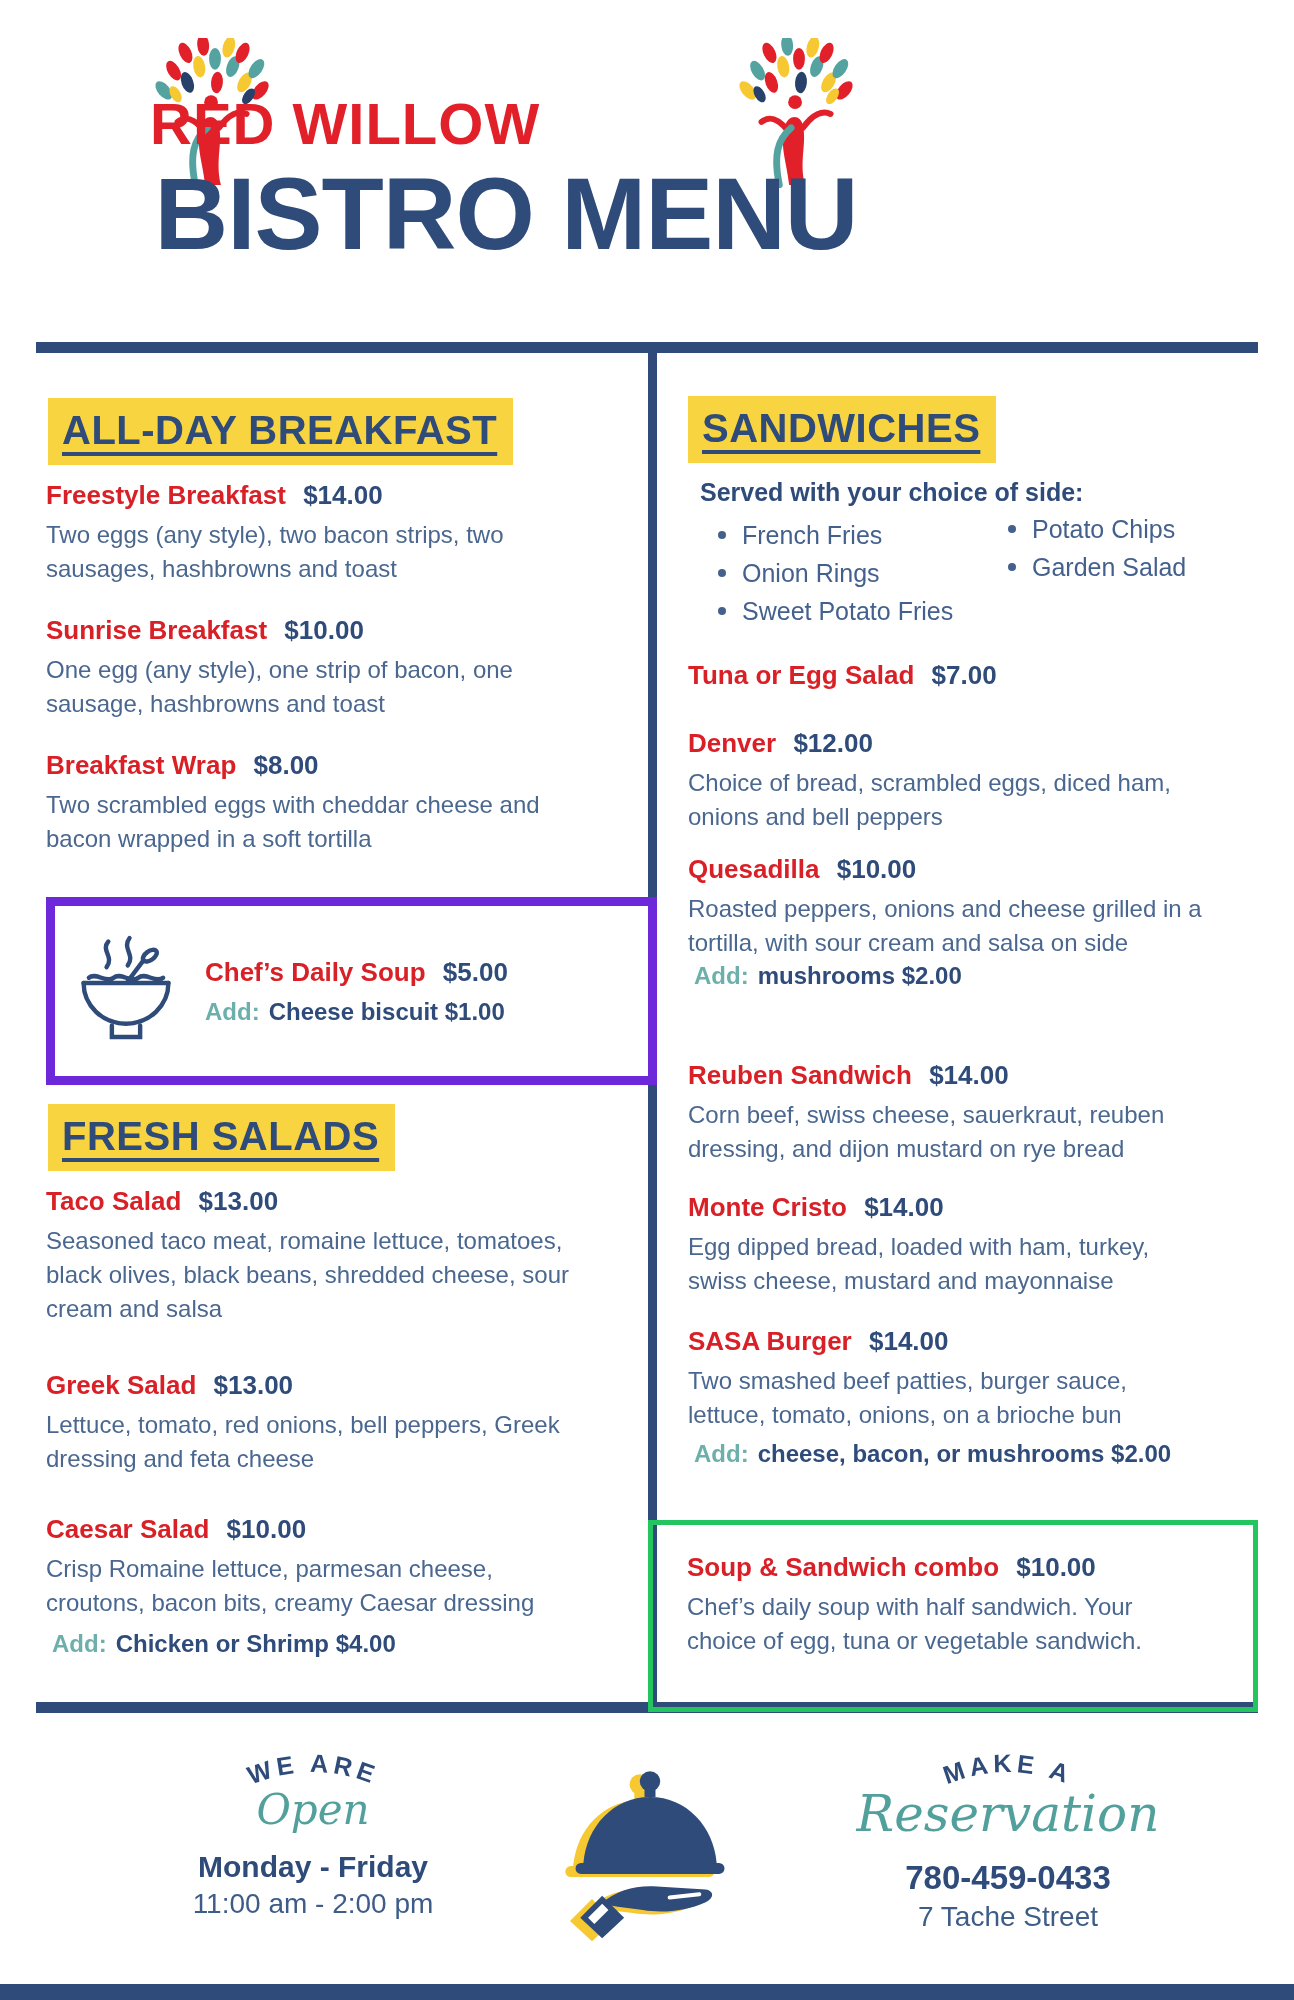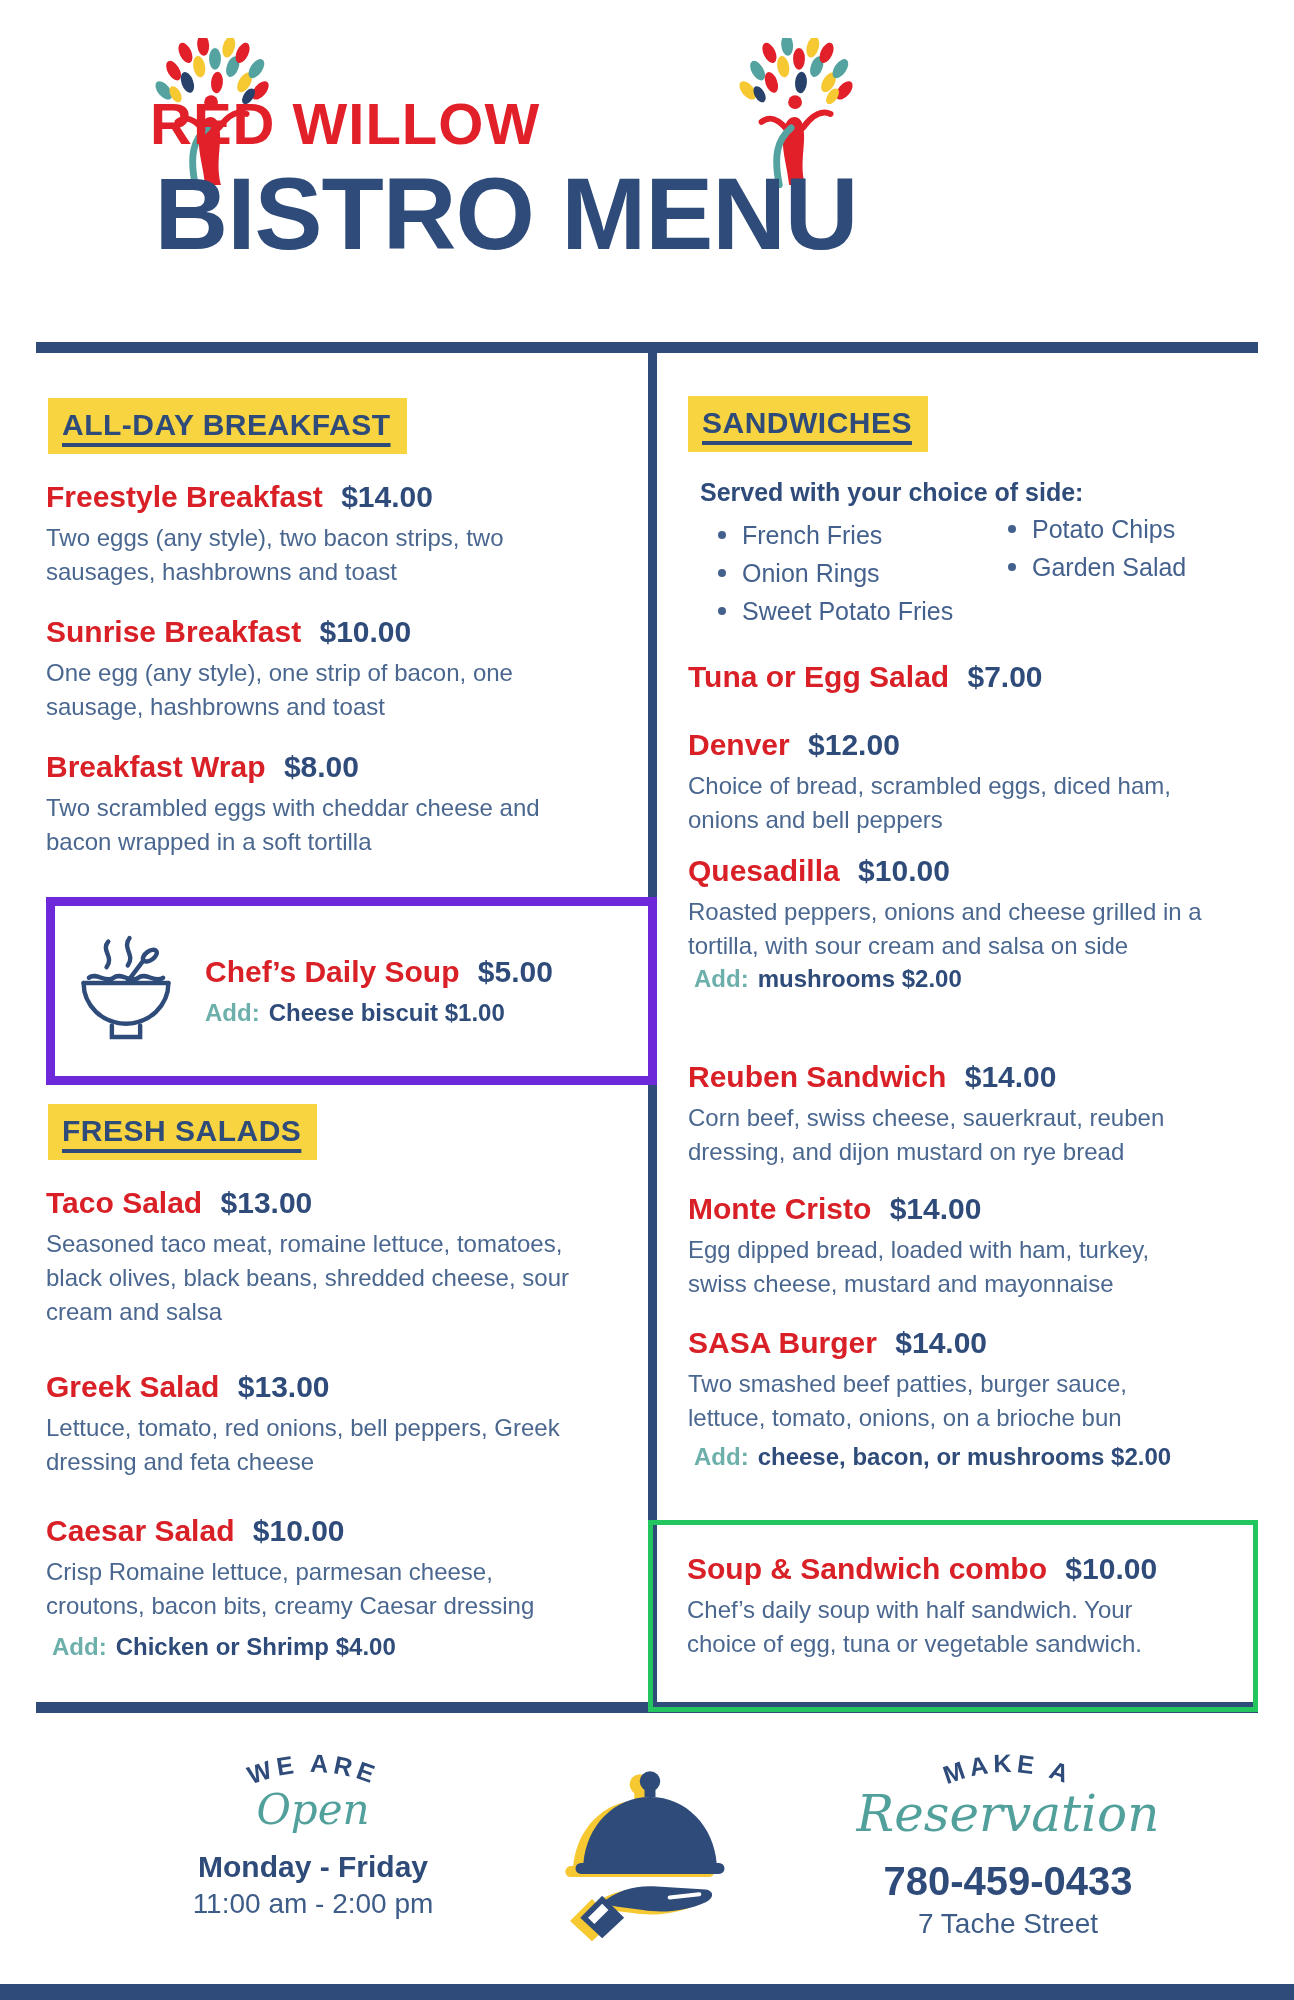--- a/index.html
+++ b/index.html
@@ -18,24 +18,24 @@
   .bar-h{position:absolute;background:#2e4b7a;}
   .bar-top{left:36px;top:342px;width:1222px;height:11px;}
   .bar-foot{left:36px;top:1702px;width:1222px;height:11px;}
   .bar-bottom{left:0;top:1984px;width:1294px;height:16px;}
   .bar-center{position:absolute;left:648px;top:342px;width:9px;height:1371px;background:#2e4b7a;}
   
   .col{position:absolute;top:0;width:575px;height:1700px;}
   .col-left{left:46px;}
   .col-right{left:688px;}
   .sec-head{position:absolute;display:inline-block;background:#f9d441;color:#2e4b7a;
-            font-size:30px;font-weight:800;padding:10px 16px 12px 14px;letter-spacing:0.5px;
+            font-size:40px;font-weight:800;padding:10px 16px 12px 14px;letter-spacing:0.5px;
             text-decoration:underline;text-decoration-thickness:4px;text-underline-offset:8px;}
   .mi{position:absolute;left:0;width:565px;}
-  .mi-t{font-size:30px;font-weight:800;white-space:nowrap;}
+  .mi-t{font-size:26px;font-weight:800;white-space:nowrap;}
   .nm{color:#d92027;}
   .pr{color:#2e4b7a;margin-left:10px;}
   .desc{font-size:24px;color:#4a6790;line-height:1.42;margin-top:7px;white-space:pre-line;}
   .addline{font-size:24px;font-weight:800;margin-top:10px;padding-left:6px;white-space:nowrap;}
   .add-label{color:#6db0ab;margin-right:9px;}
   .add-text{color:#2e4b7a;}
   
   .sides-intro{position:absolute;left:12px;font-size:25px;font-weight:800;color:#2e4b7a;}
   .sides{position:absolute;}
   .b-item{display:flex;align-items:center;gap:16px;font-size:25px;color:#44618e;height:38px;}
@@ -345,17 +345,17 @@
   </svg>
 
   <div class="foot-group fg-right">
     <svg class="arc-svg" width="280" height="90" viewBox="0 0 280 100">
       <path id="arcR" d="M25,96 A170,170 0 0 1 255,96" fill="none"></path>
       <text font-family="Liberation Sans, DejaVu Sans, sans-serif" font-size="28" font-weight="800" letter-spacing="5" fill="#2e4b7a">
         <textPath href="#arcR" startOffset="50%" text-anchor="middle">MAKE A</textPath>
       </text>
     </svg>
     <div class="script script-small">Reservation</div>
-    <div class="foot-b1" style="font-size:40px;">780-459-0433</div>
+    <div class="foot-b1" style="font-size:33px;">780-459-0433</div>
     <div class="foot-b2">7 Tache Street</div>
   </div>
 
 </div>
 
 </body></html>

